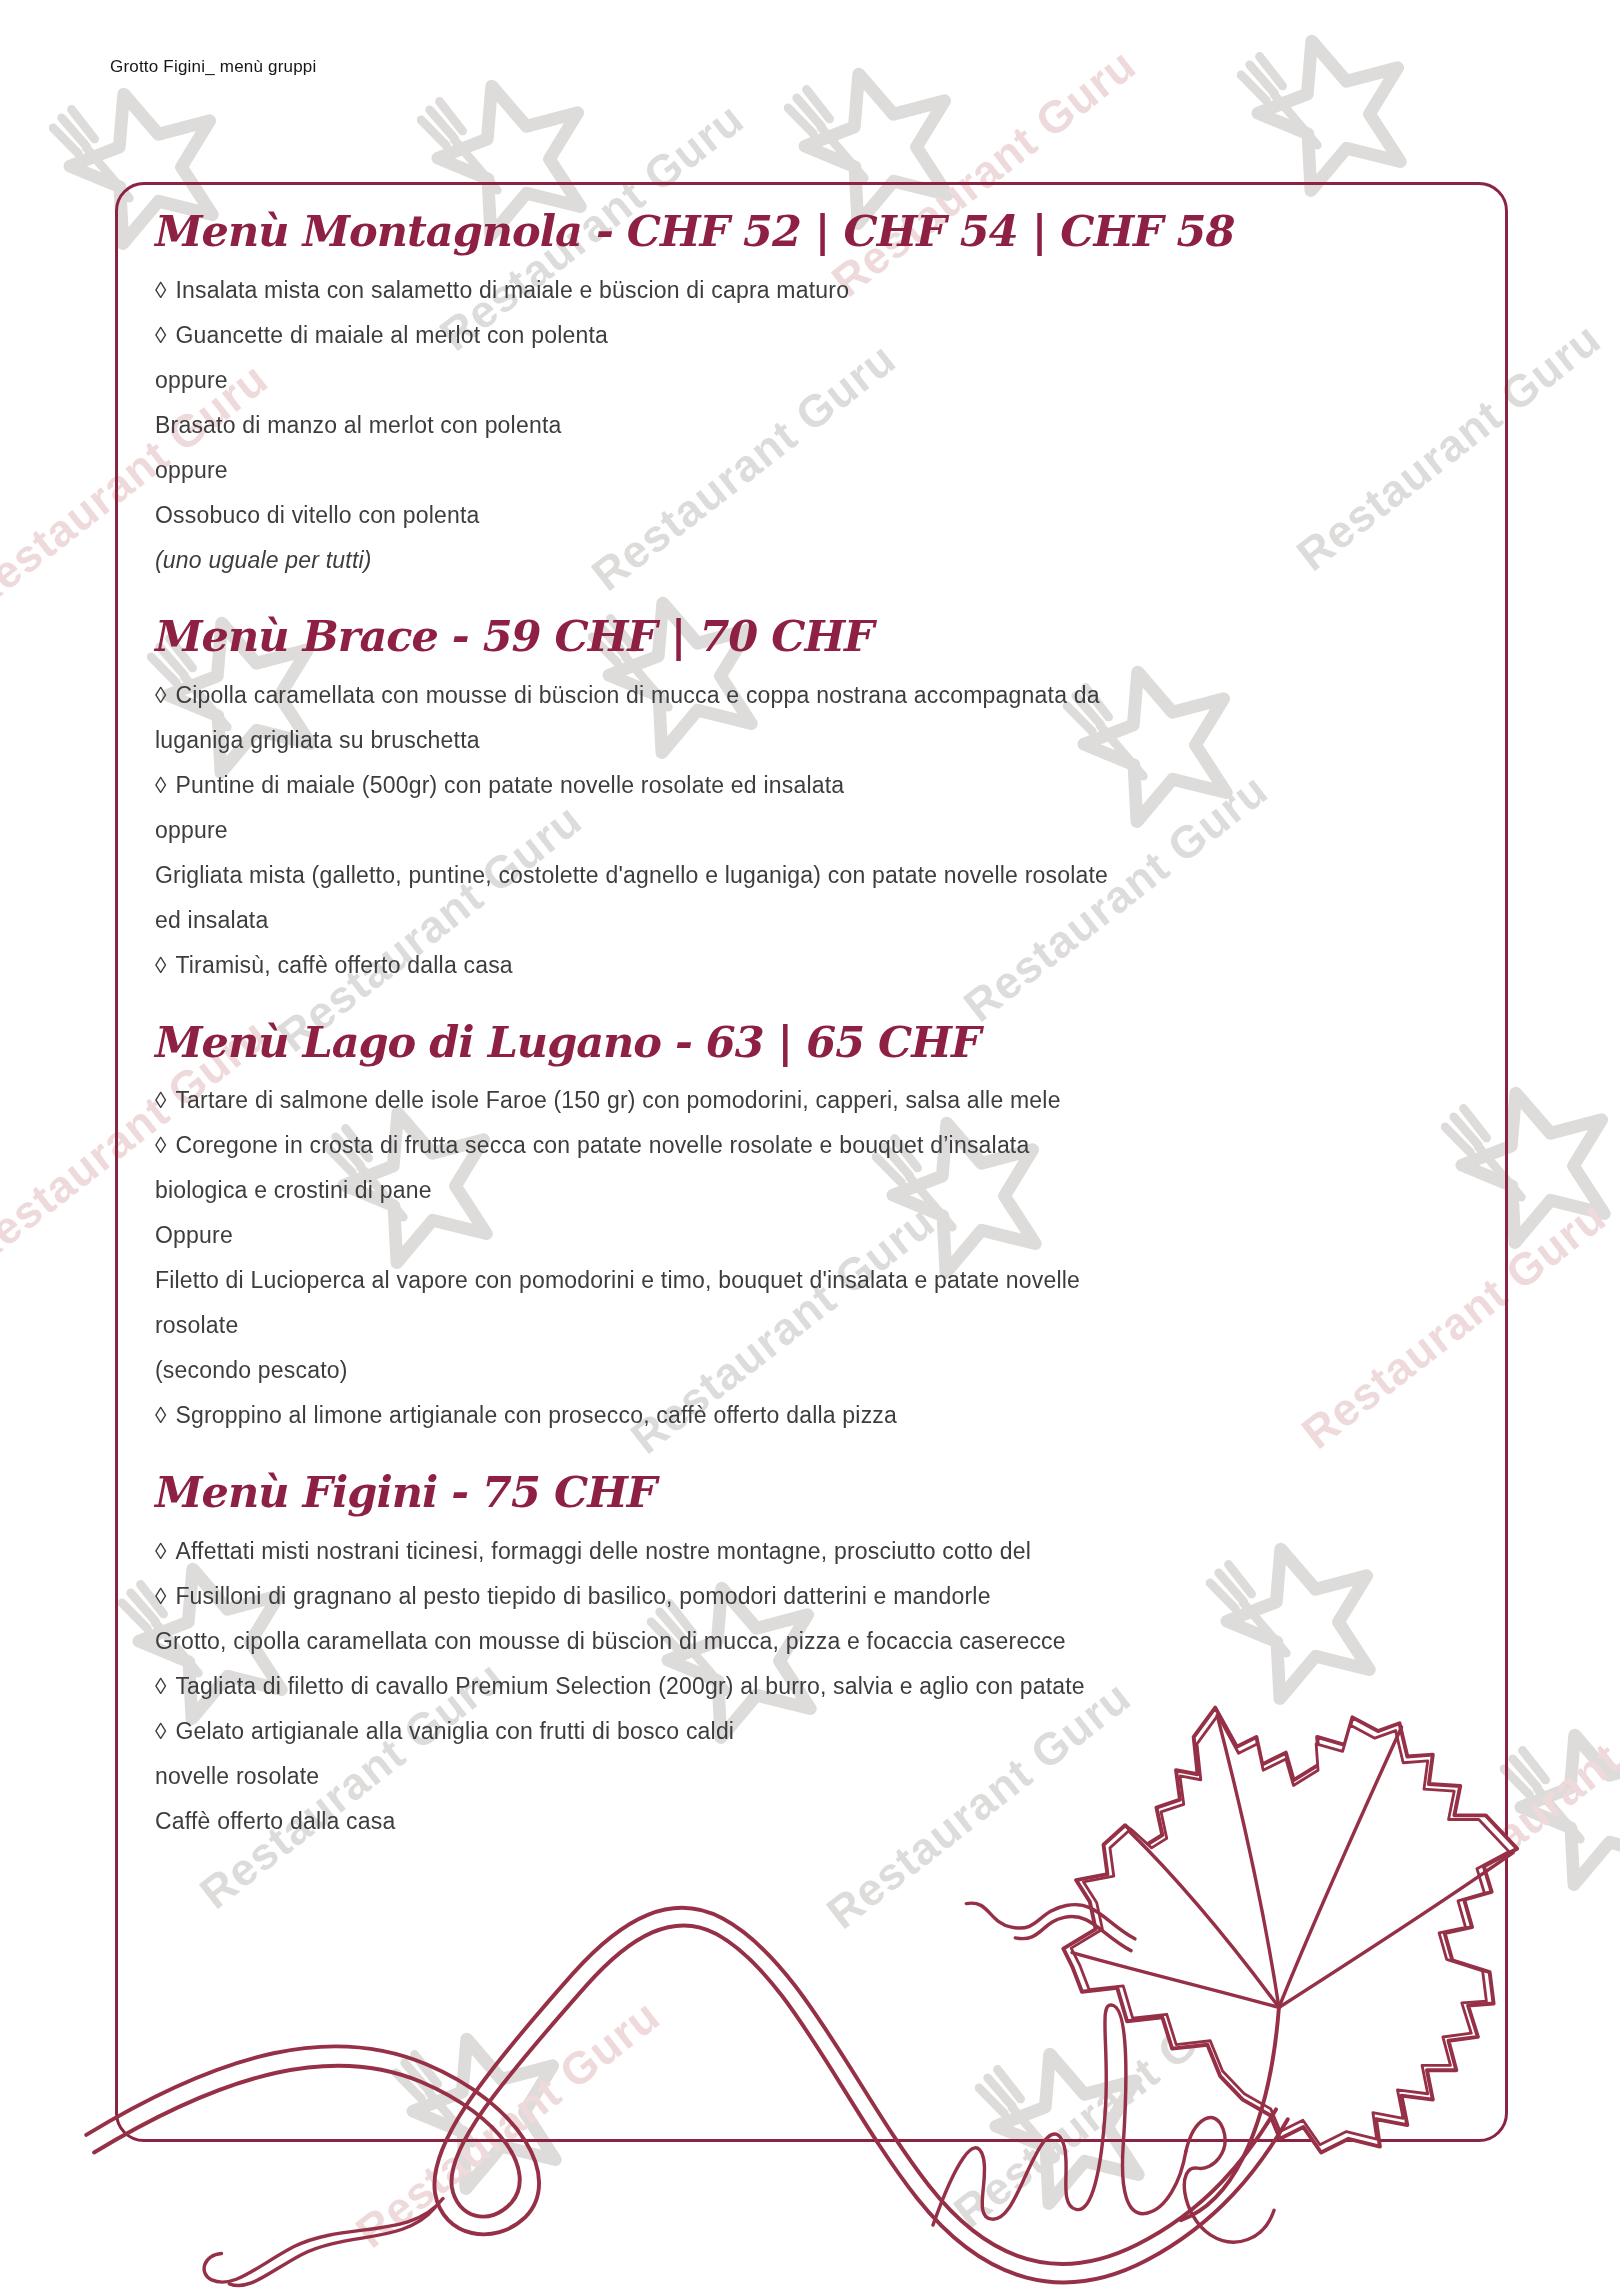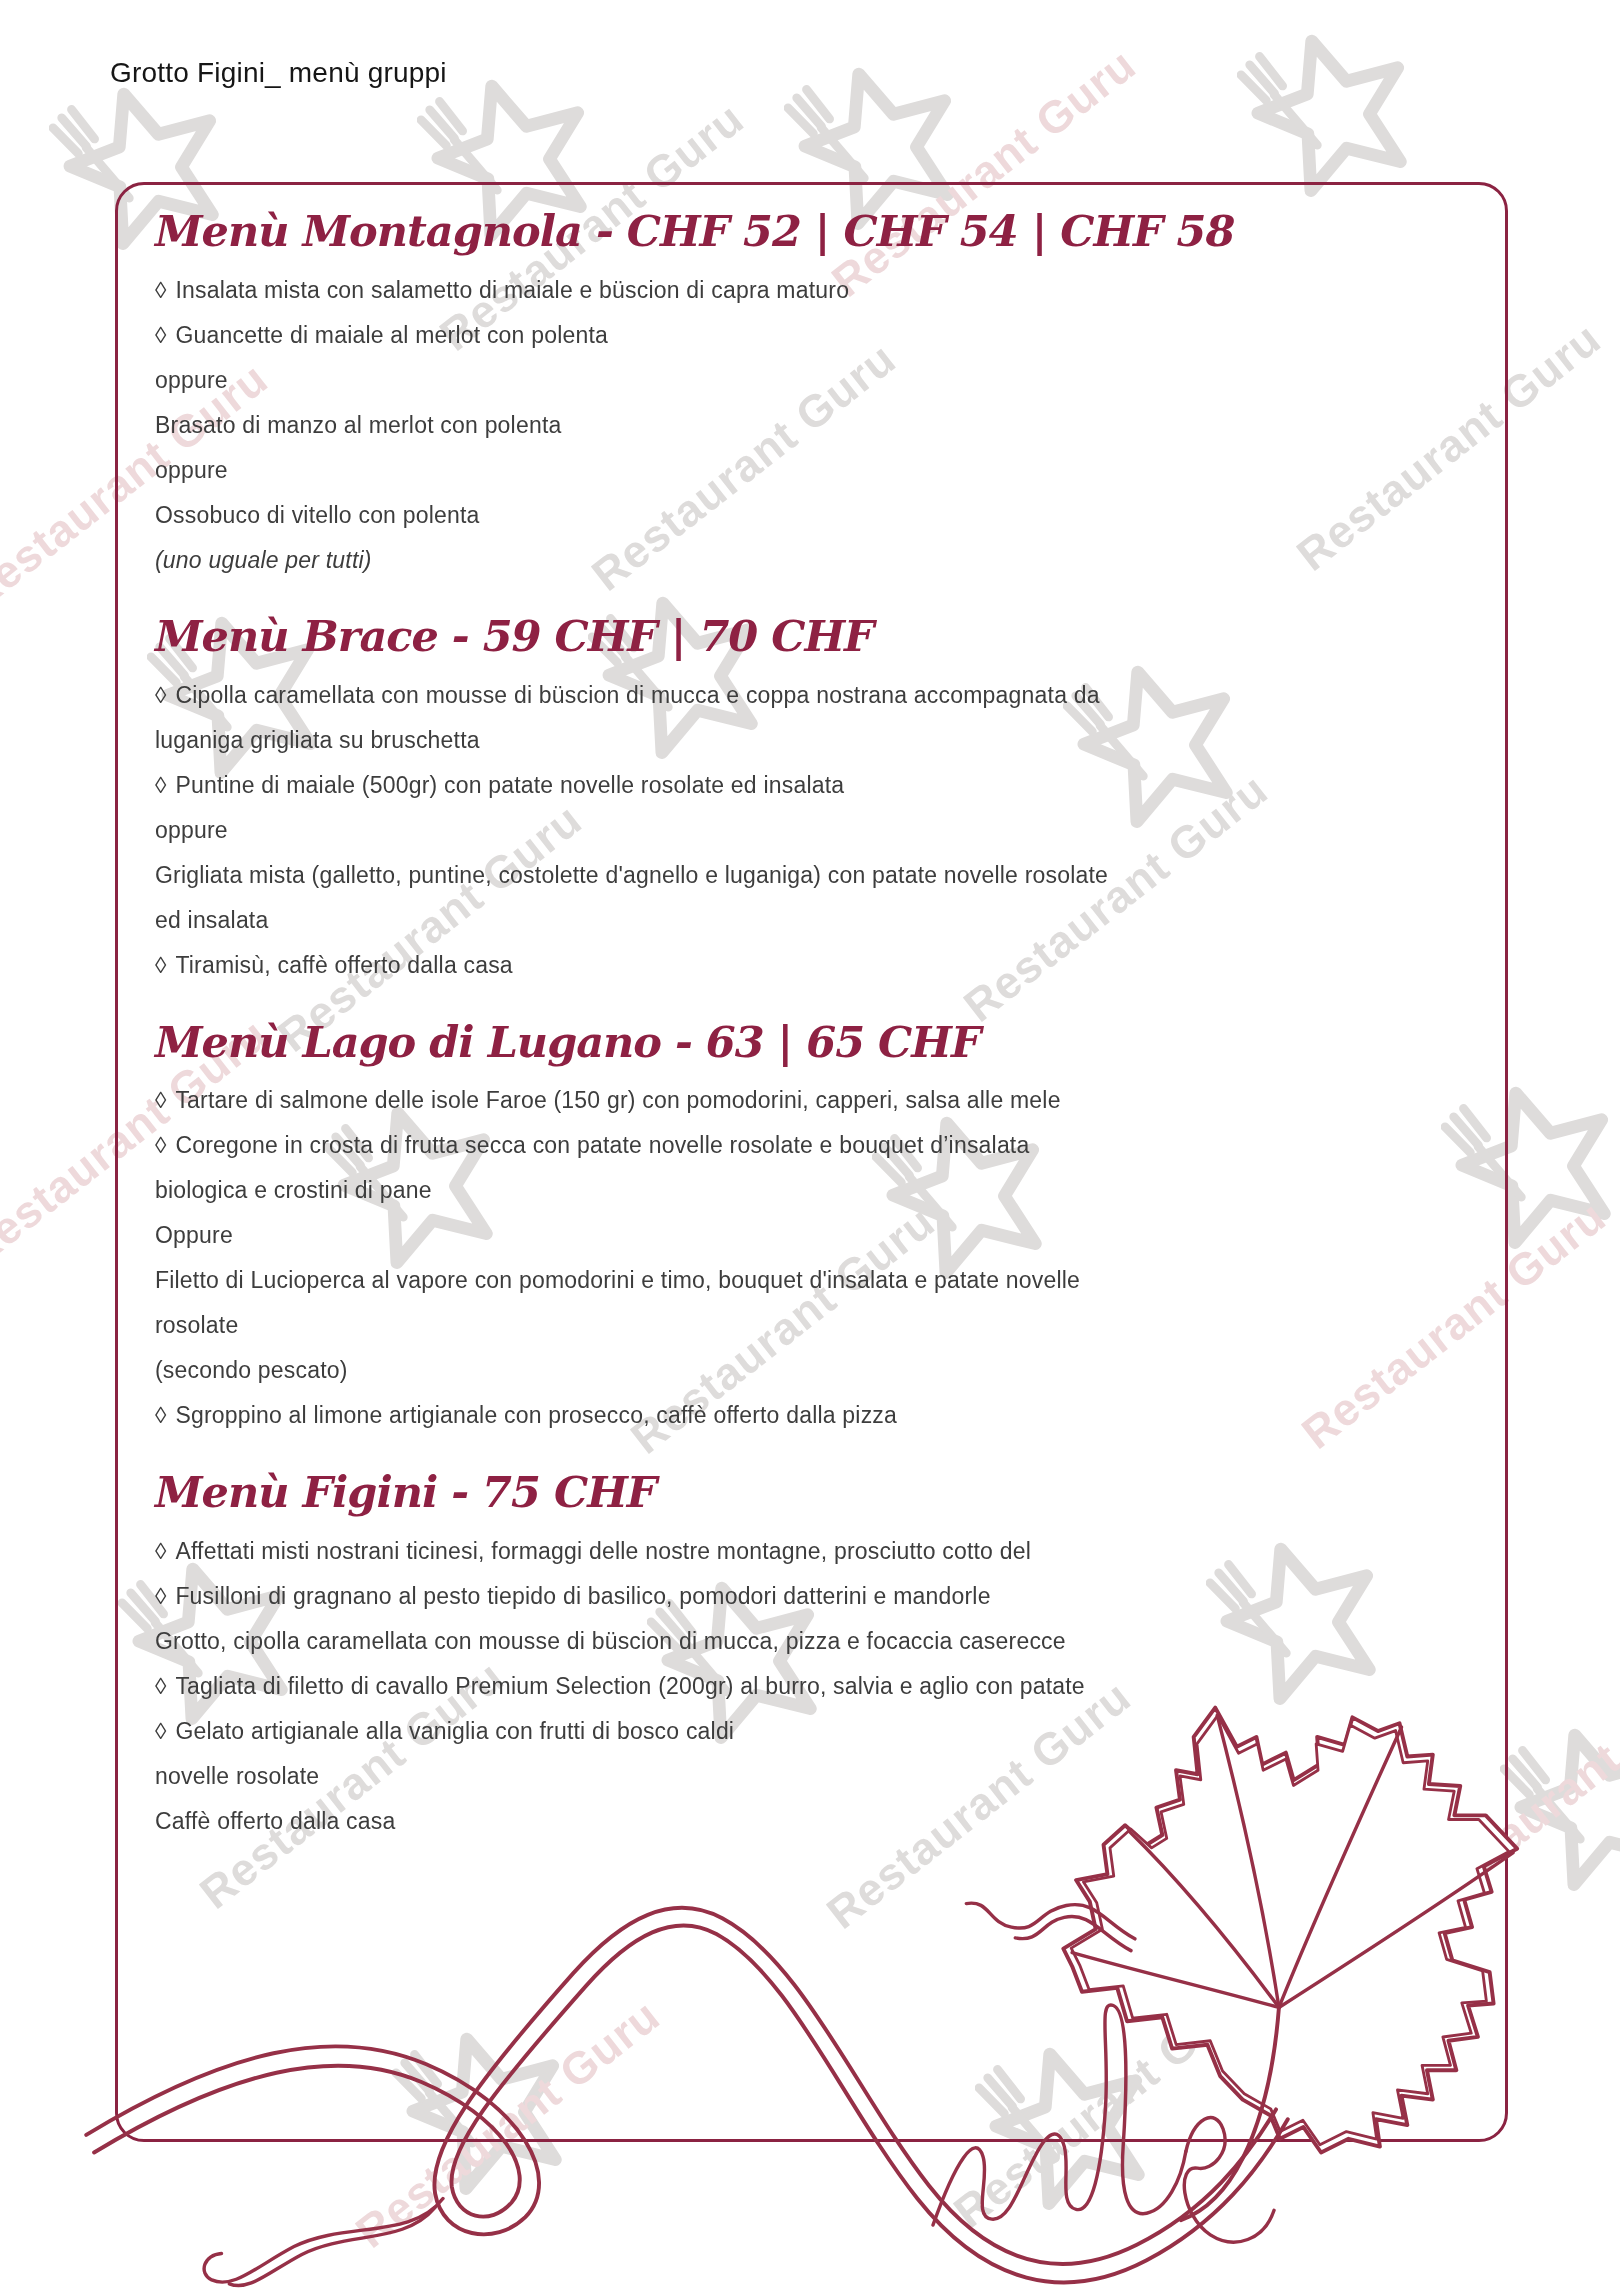--- a/index.html
+++ b/index.html
@@ -26,21 +26,21 @@
     font-weight:bold;font-size:45px;letter-spacing:1px;
     white-space:nowrap;
     transform:rotate(-38deg);
     transform-origin:center;
   }
   .wm-gray{color:var(--wm-gray);}
   .wm-pink{color:var(--wm-pink);}
   
   #doc-header{
     position:absolute;left:110px;top:57px;z-index:2;
-    font-size:28px;color:#161616;letter-spacing:0.2px;
+    font-size:17px;color:#161616;letter-spacing:0.2px;
   }
   
   #menu-box{
     position:absolute;z-index:2;
     left:115px;top:182px;width:1393px;height:1960px;
     border:3.9px solid var(--accent);
     border-radius:29px;
     box-sizing:border-box;
     background:transparent;
   }

